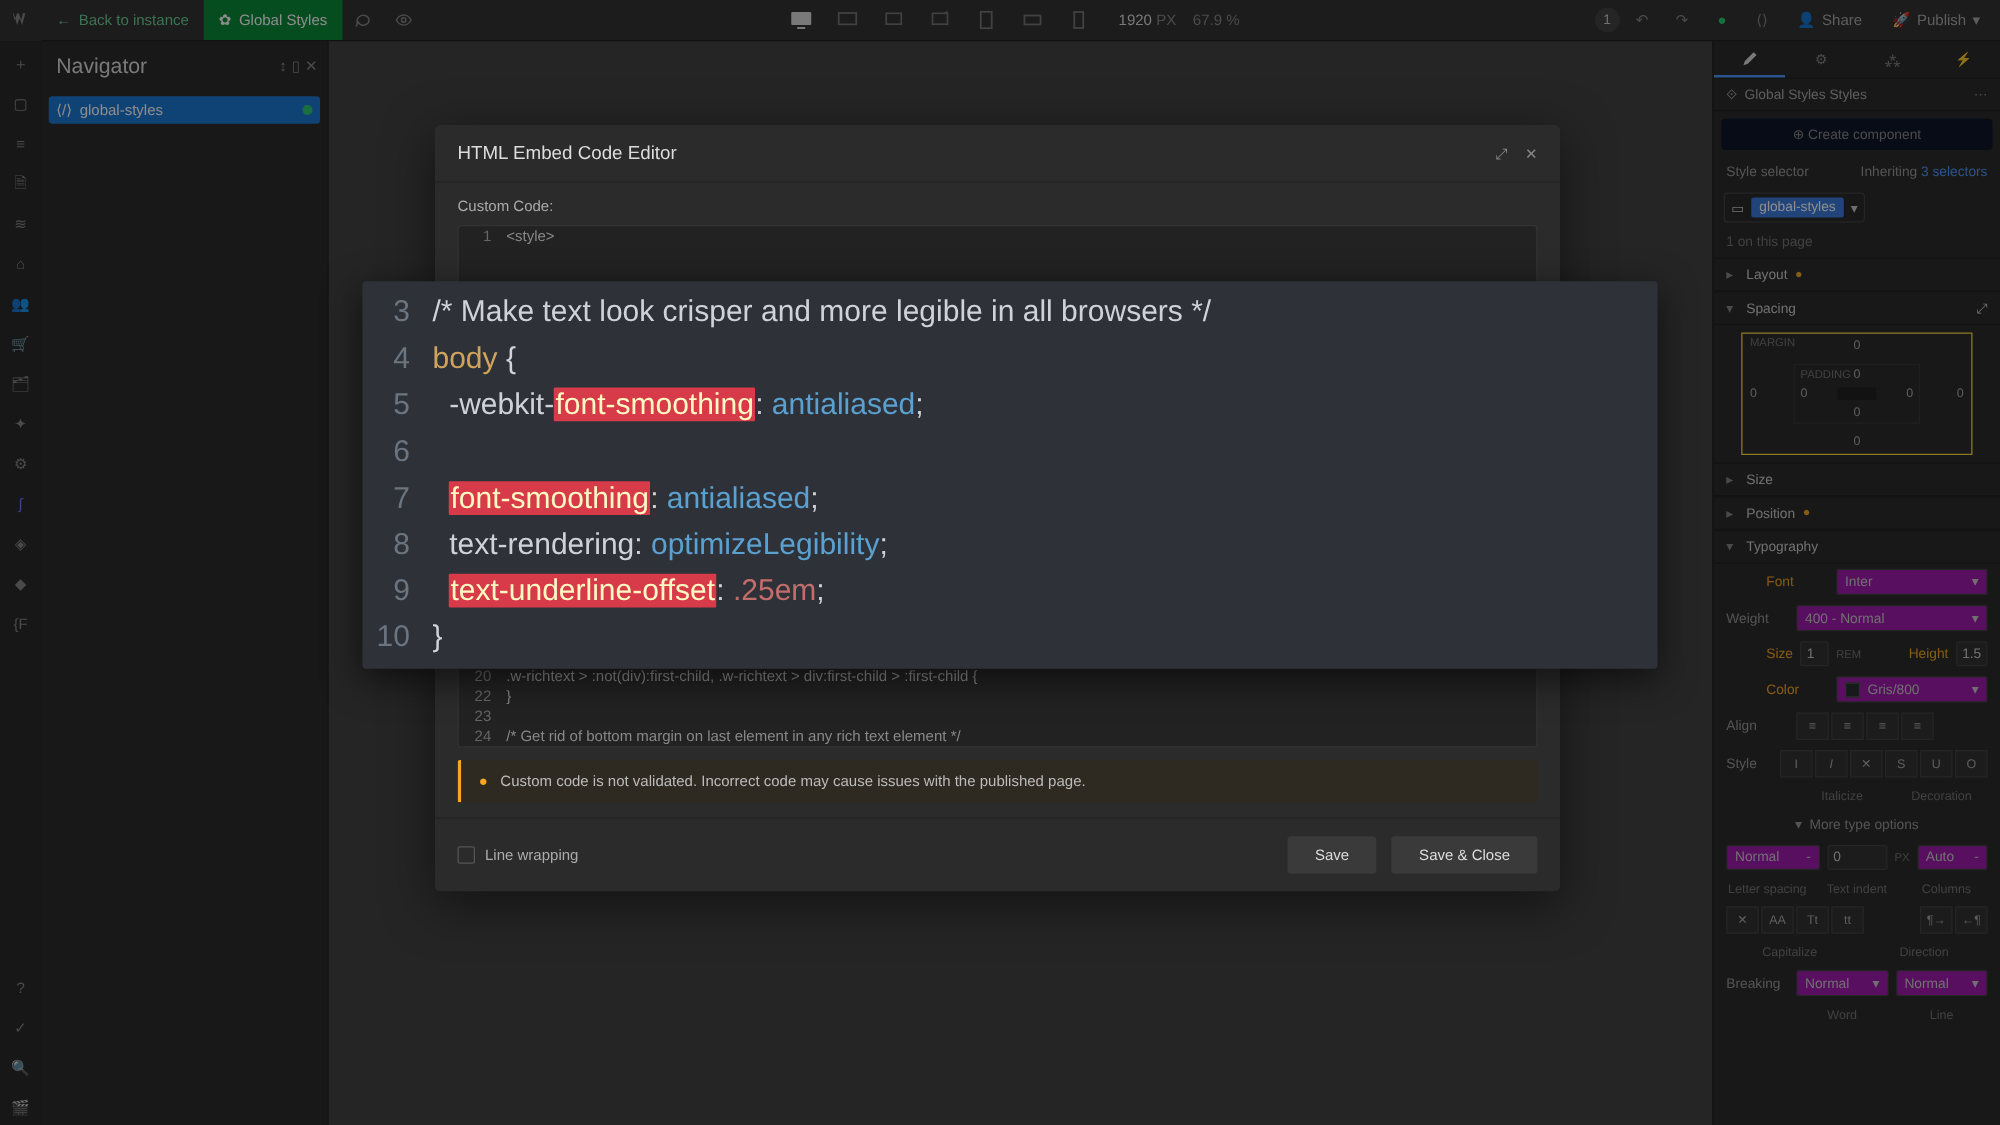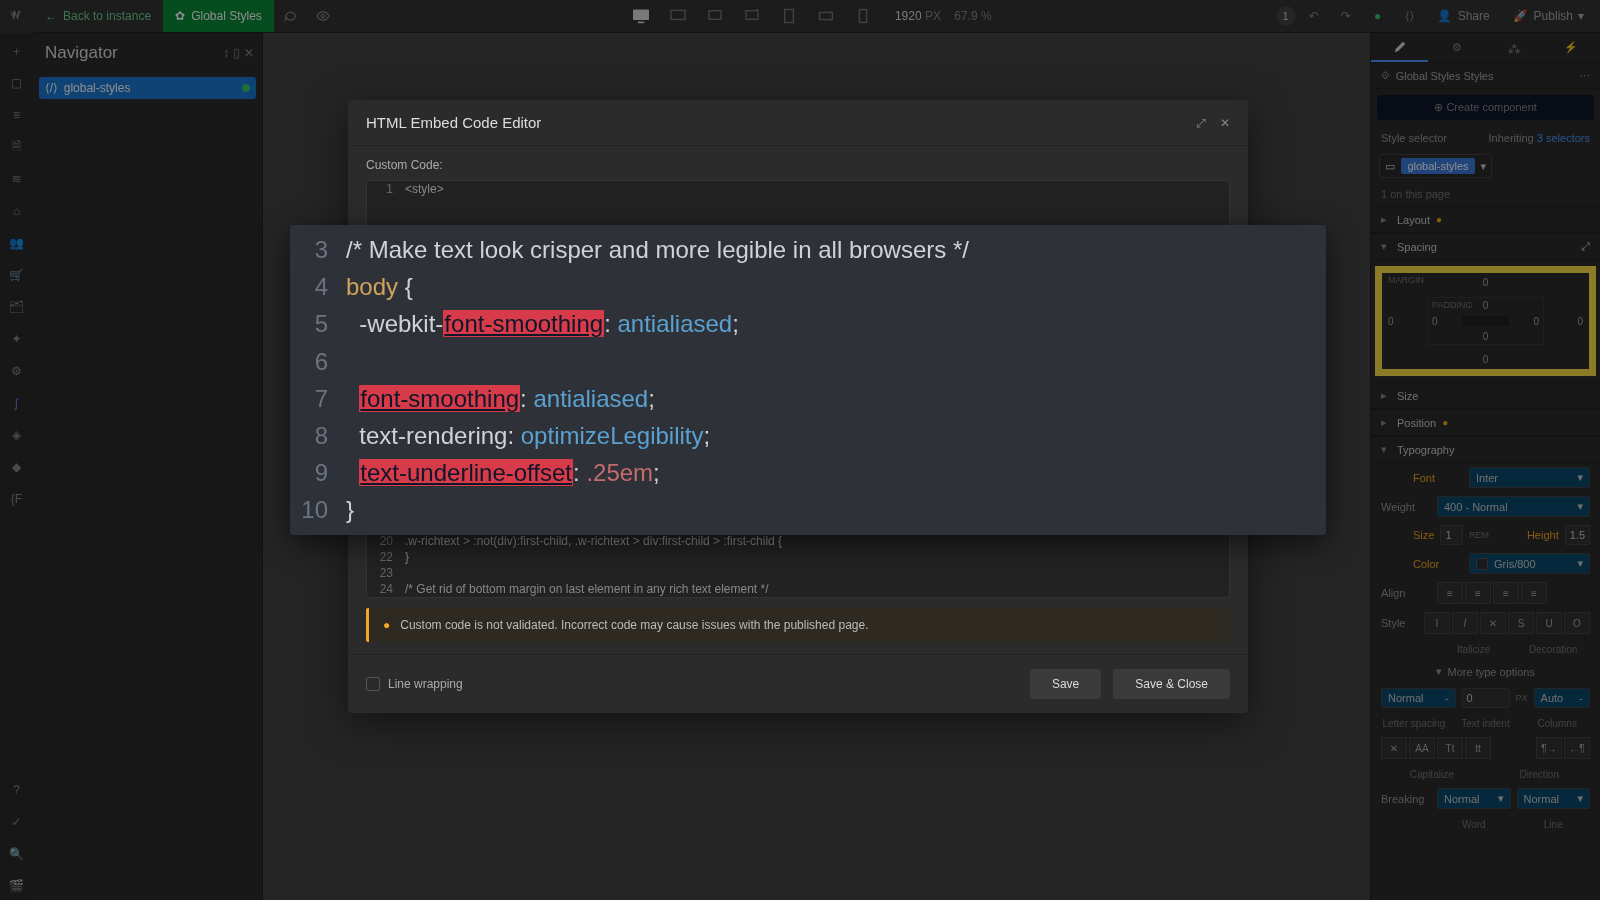--- a/index.html
+++ b/index.html
@@ -50,28 +50,28 @@
 .rp-tab.active{color:#ddd;border-bottom:2px solid #4c9aff;}
 .rp-section-title{display:flex;align-items:center;gap:6px;padding:6px 10px;color:#aaa;border-bottom:1px solid #222;}
 .rp-create{padding:6px;text-align:center;color:#888;background:#0f172a;margin:6px;border-radius:3px;}
 .rp-row{display:flex;align-items:center;justify-content:space-between;padding:6px 10px;}
 .rp-label{color:#999;}
 .sel-tag{display:inline-flex;align-items:center;gap:6px;background:#2a2a2a;border:1px solid #444;border-radius:3px;padding:3px 5px;margin:4px 8px;}
 .chip{background:#3c7de0;color:#fff;padding:2px 6px;border-radius:2px;font-size:11px;}
 .rp-collapser{display:flex;align-items:center;gap:6px;padding:6px 10px;border-top:1px solid #222;border-bottom:1px solid #222;color:#ccc;}
 .rp-collapser .caret{width:10px;color:#888;}
 .amber-dot{color:#f5a623;font-size:10px;}
-.spacing-box{margin:6px 4px;border:7px solid #fde047;padding:18px 20px;position:relative;color:#888;}
+.spacing-box{margin:6px 22px;border:1px solid #fde047;padding:18px 20px;position:relative;color:#888;}
 .spacing-inner{border:1px solid #3a3a3a;padding:14px 20px;position:relative;margin:6px auto;width:70%;}
 .sp-lab{position:absolute;font-size:9px;color:#777;}
 .sp-val{position:absolute;font-size:10px;color:#aaa;}
 .form-row{display:flex;align-items:center;padding:4px 10px;gap:6px;}
 .form-row .lbl{width:50px;color:#999;}
 .form-row .amber{color:#f5a623;margin-left:32px;}
-.sel-box{flex:1;background:#0c4a6e;border:1px solid #444;padding:3px 6px;color:#ccc;display:flex;justify-content:space-between;align-items:center;border-radius:2px;}
+.sel-box{flex:1;background:#a21caf;border:1px solid #444;padding:3px 6px;color:#ccc;display:flex;justify-content:space-between;align-items:center;border-radius:2px;}
 .num-box{width:48px;background:#333;border:1px solid #444;padding:3px 4px;color:#ccc;border-radius:2px;}
 .btn-row{display:flex;gap:2px;}
 .btn-row .b{width:26px;height:22px;background:#333;display:flex;align-items:center;justify-content:center;color:#aaa;font-size:10px;border:1px solid #444;}
 .sub-lbl{font-size:10px;color:#777;text-align:center;flex:1;padding-top:2px;}
 
 
 .dimmer{position:absolute;inset:0;background:rgba(0,0,0,0.45);}
 
 
 .modal{position:absolute;left:348px;top:100px;width:900px;background:#2b2b2b;border-radius:4px;box-shadow:0 10px 40px rgba(0,0,0,0.5);display:flex;flex-direction:column;}
@@ -100,21 +100,21 @@
 .zoom{position:absolute;left:290px;top:225px;width:1036px;background:#2e3238;border-radius:3px;box-shadow:0 8px 30px rgba(0,0,0,0.6);font-family:ui-monospace,Menlo,Consolas,monospace;font-size:24px;line-height:1.55;padding:6px 0;}
 .zoom .zl{display:flex;}
 .zoom .zn{width:56px;text-align:right;color:#6b7481;padding-right:18px;}
 .zoom .zc{white-space:pre;color:#cfd3d8;}
 .z-com{color:#6b7481;}
 .z-sel{color:#d0a35c;}
 .z-punc{color:#cfd3d8;}
 .z-prop{color:#cfd3d8;}
 .z-val{color:#5aa0d0;}
 .z-numv{color:#c36c6c;}
-.hl{background:#d73a49;color:#0f172a;padding:0 1px;border-radius:1px;text-decoration:underline;}
+.hl{background:#d73a49;color:#fef9c3;padding:0 1px;border-radius:1px;}
 </style>
 </head>
 <body>
 
 <div class="topbar">
   <div class="topbar-left">
     <div class="logo">
         <svg width="16" height="16" viewBox="0 0 24 24" fill="#888">
           <path d="M3 4l4 14 3-8 3 8 4-14h-3l-2 8-3-8h-2l-3 8-2-8z"></path>
         </svg>

